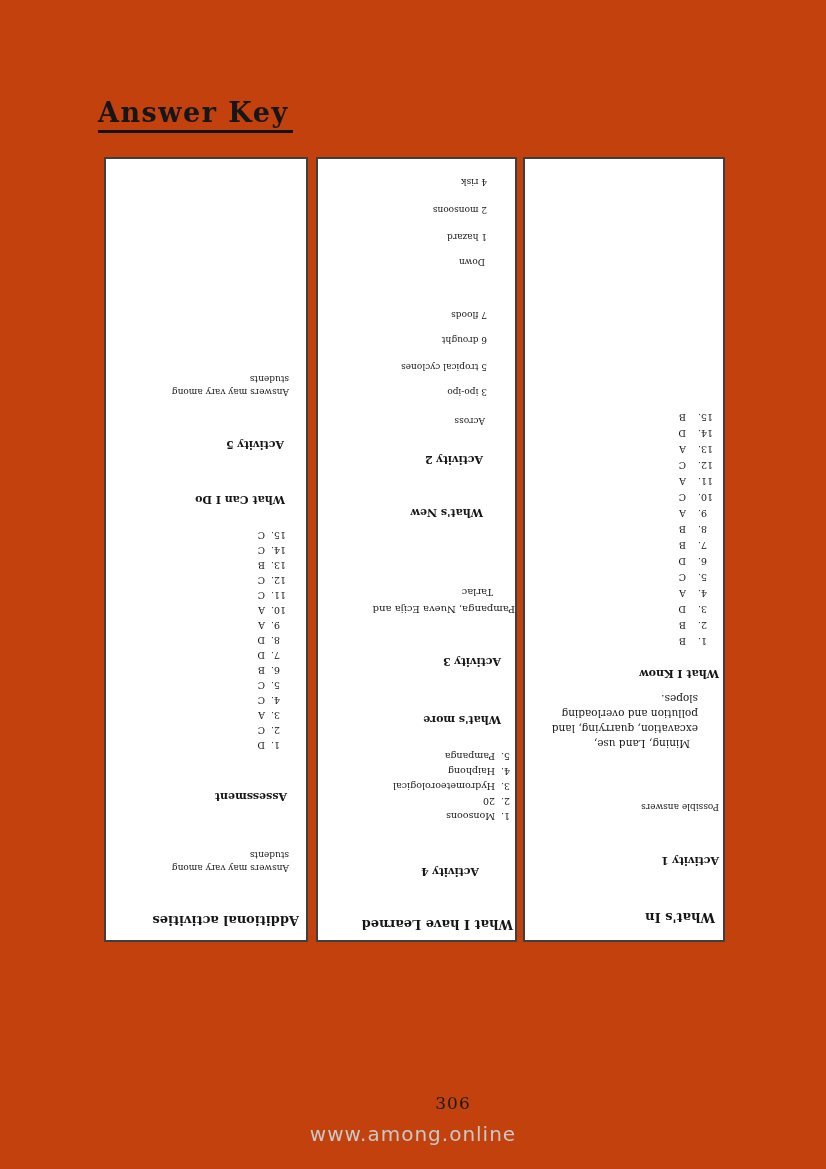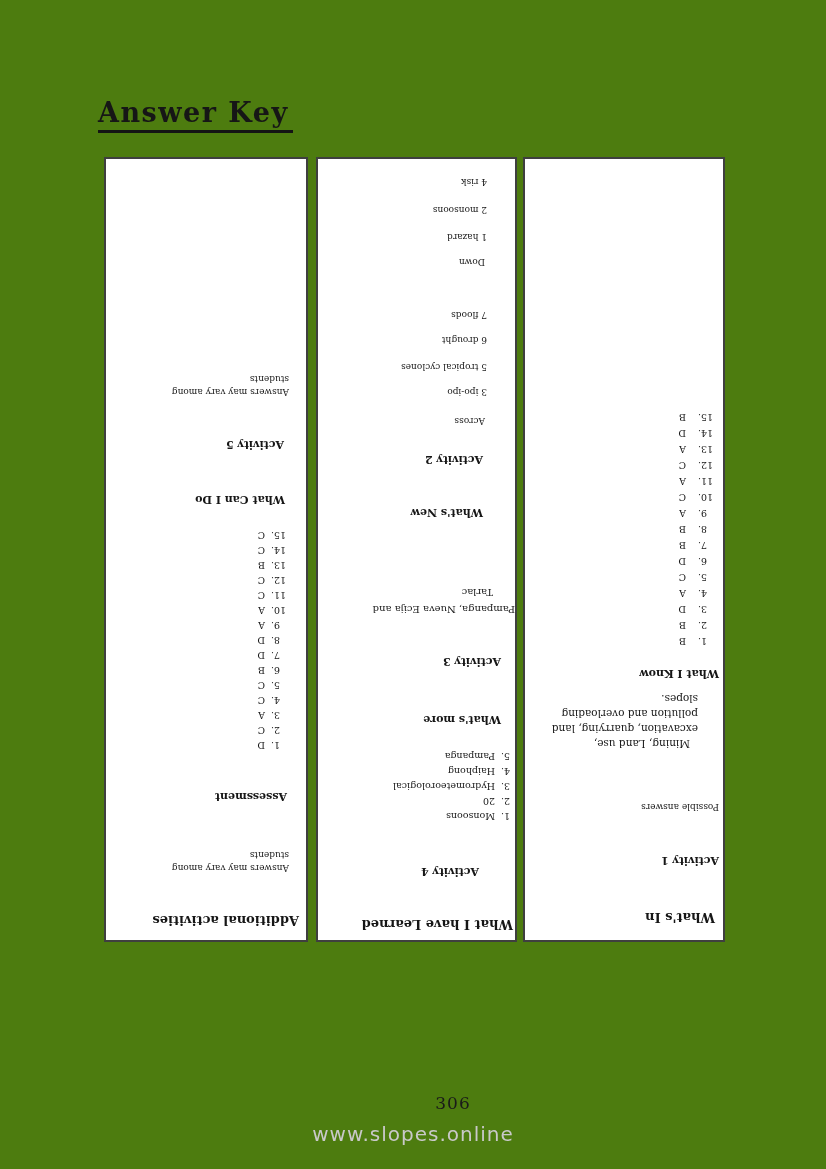--- a/index.html
+++ b/index.html
@@ -1,21 +1,21 @@
 <!DOCTYPE html>
 <html><head>
 <meta charset="utf-8">
 <style>
   html,body { margin:0; padding:0; }
   body {
     width:826px; height:1169px; background:#ffffff; position:relative;
     font-family:"DejaVu Serif","Liberation Serif",serif; color:#161616;
     overflow:hidden;
   }
-  .page { position:absolute; inset:0; background:#4d7c0f; }
+  .page { position:absolute; inset:0; background:#c2410c; }
 
   .title {
     position:absolute; left:98px; top:97px; margin:0;
     font-size:27px; font-weight:bold; letter-spacing:1.5px;
     border-bottom:3px solid #141414; padding-bottom:2px; padding-right:4px;
   }
 
   .box {
     position:absolute; top:157px; height:785px; box-sizing:border-box;
     border:2px solid #3f3f3f; background:#fff;
@@ -258,14 +258,14 @@
           </div>
         <div class="arow arow3">
             <span class="num num3">15.</span>
             <span>B</span>
           </div>
       </div>
     </div>
   </section>
 
   <div class="pagenum">306</div>
-  <div class="watermark">www.slopes.online</div>
+  <div class="watermark">www.among.online</div>
 </div>
 
 </body></html>

